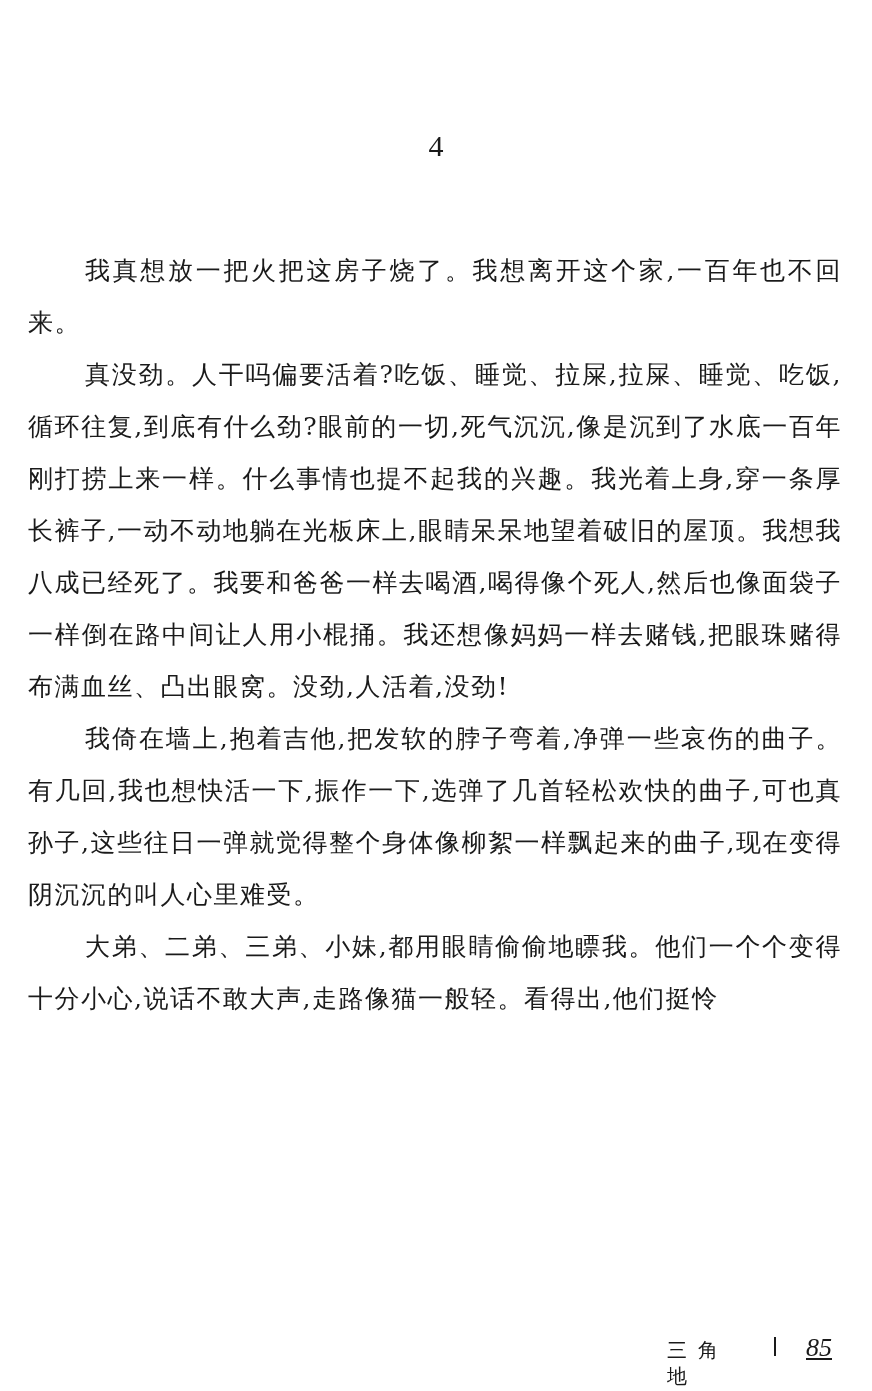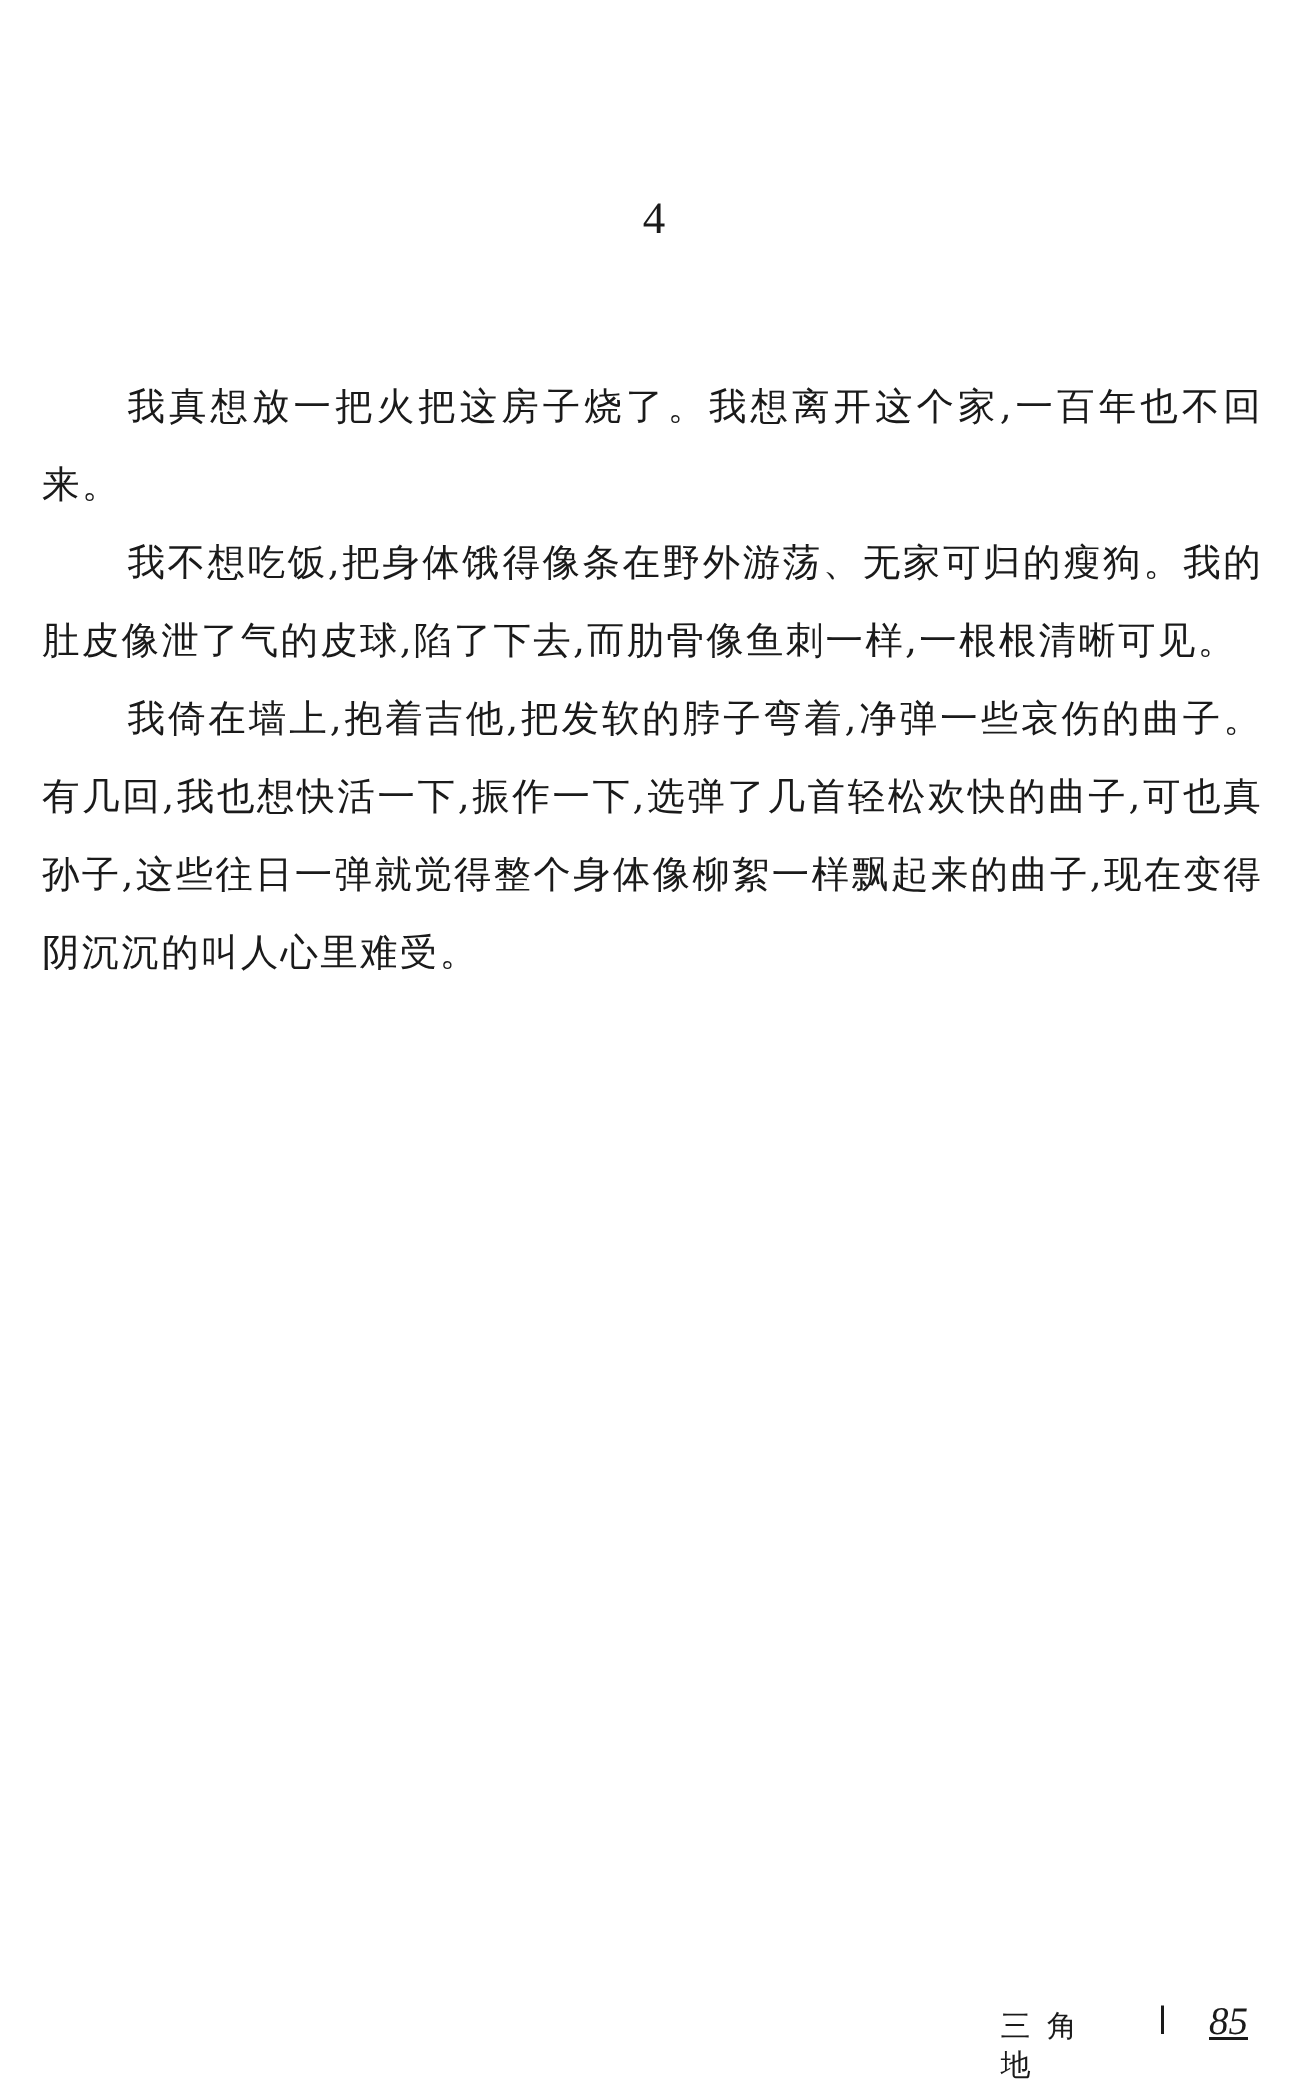--- a/index.html
+++ b/index.html
@@ -75,21 +75,22 @@
     text-decoration: underline;
   }
 </style>
 </head>
 <body>
 
 <div class="chapter-number">4</div>
 
 <div class="body-text">
   <p class="para">我真想放一把火把这房子烧了。我想离开这个家,一百年也不回来。</p>
-  <p class="para">我不想吃饭,把身体饿得像条在野外游荡、无家可归的瘦狗。我的肚皮像泄了气的皮球,陷了下去,而肋骨像鱼刺一样,一根根清晰可见。</p>
+  <p class="para">真没劲。人干吗偏要活着?吃饭、睡觉、拉屎,拉屎、睡觉、吃饭,循环往复,到底有什么劲?眼前的一切,死气沉沉,像是沉到了水底一百年刚打捞上来一样。什么事情也提不起我的兴趣。我光着上身,穿一条厚长裤子,一动不动地躺在光板床上,眼睛呆呆地望着破旧的屋顶。我想我八成已经死了。我要和爸爸一样去喝酒,喝得像个死人,然后也像面袋子一样倒在路中间让人用小棍捅。我还想像妈妈一样去赌钱,把眼珠赌得布满血丝、凸出眼窝。没劲,人活着,没劲!</p>
   <p class="para">我倚在墙上,抱着吉他,把发软的脖子弯着,净弹一些哀伤的曲子。有几回,我也想快活一下,振作一下,选弹了几首轻松欢快的曲子,可也真孙子,这些往日一弹就觉得整个身体像柳絮一样飘起来的曲子,现在变得阴沉沉的叫人心里难受。</p>
+  <p class="para">大弟、二弟、三弟、小妹,都用眼睛偷偷地瞟我。他们一个个变得十分小心,说话不敢大声,走路像猫一般轻。看得出,他们挺怜</p>
 </div>
 
 <div class="footer">
   <span class="running-head">三角地</span>
   <span class="divider-bar"></span>
   <span class="page-number">85</span>
 </div>
 
 </body></html>

